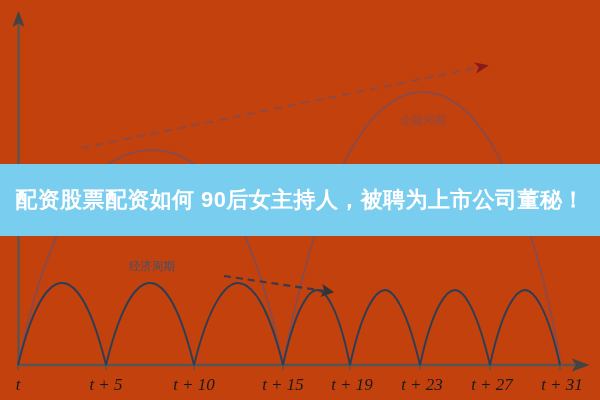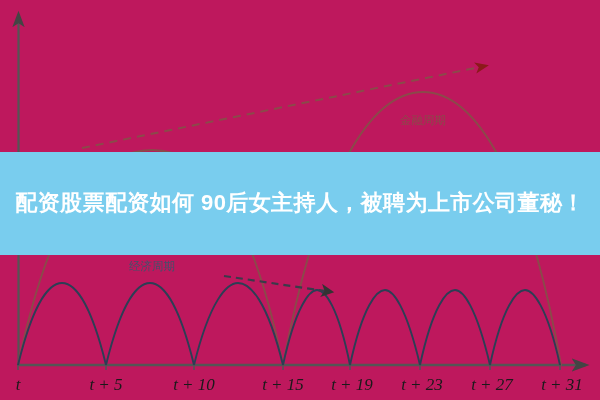--- a/index.html
+++ b/index.html
@@ -7,21 +7,21 @@
     padding: 0;
     background: #ffffff;
   }
   body {
     font-family: "Liberation Sans", sans-serif;
   }
   #stage {
     position: relative;
     width: 600px;
     height: 400px;
-    background: #be185d;
+    background: #c2410c;
     overflow: hidden;
   }
   #chart-svg {
     position: absolute;
     left: 0;
     top: 0;
     width: 600px;
     height: 400px;
   }
   .axis-label {
@@ -30,23 +30,23 @@
     font-size: 17px;
     fill: #1a1a1a;
   }
   .curve-annotation {
     font-family: "Liberation Sans", sans-serif;
     font-size: 11.5px;
   }
   #overlay-banner {
     position: absolute;
     left: 0;
-    top: 152px;
+    top: 164px;
     width: 600px;
-    height: 103px;
+    height: 72px;
     background: #79cdee;
     display: flex;
     align-items: center;
     justify-content: center;
     box-sizing: border-box;
     padding: 0 10px;
   }
   #overlay-text {
     color: #ffffff;
     font-family: "Liberation Sans", sans-serif;

